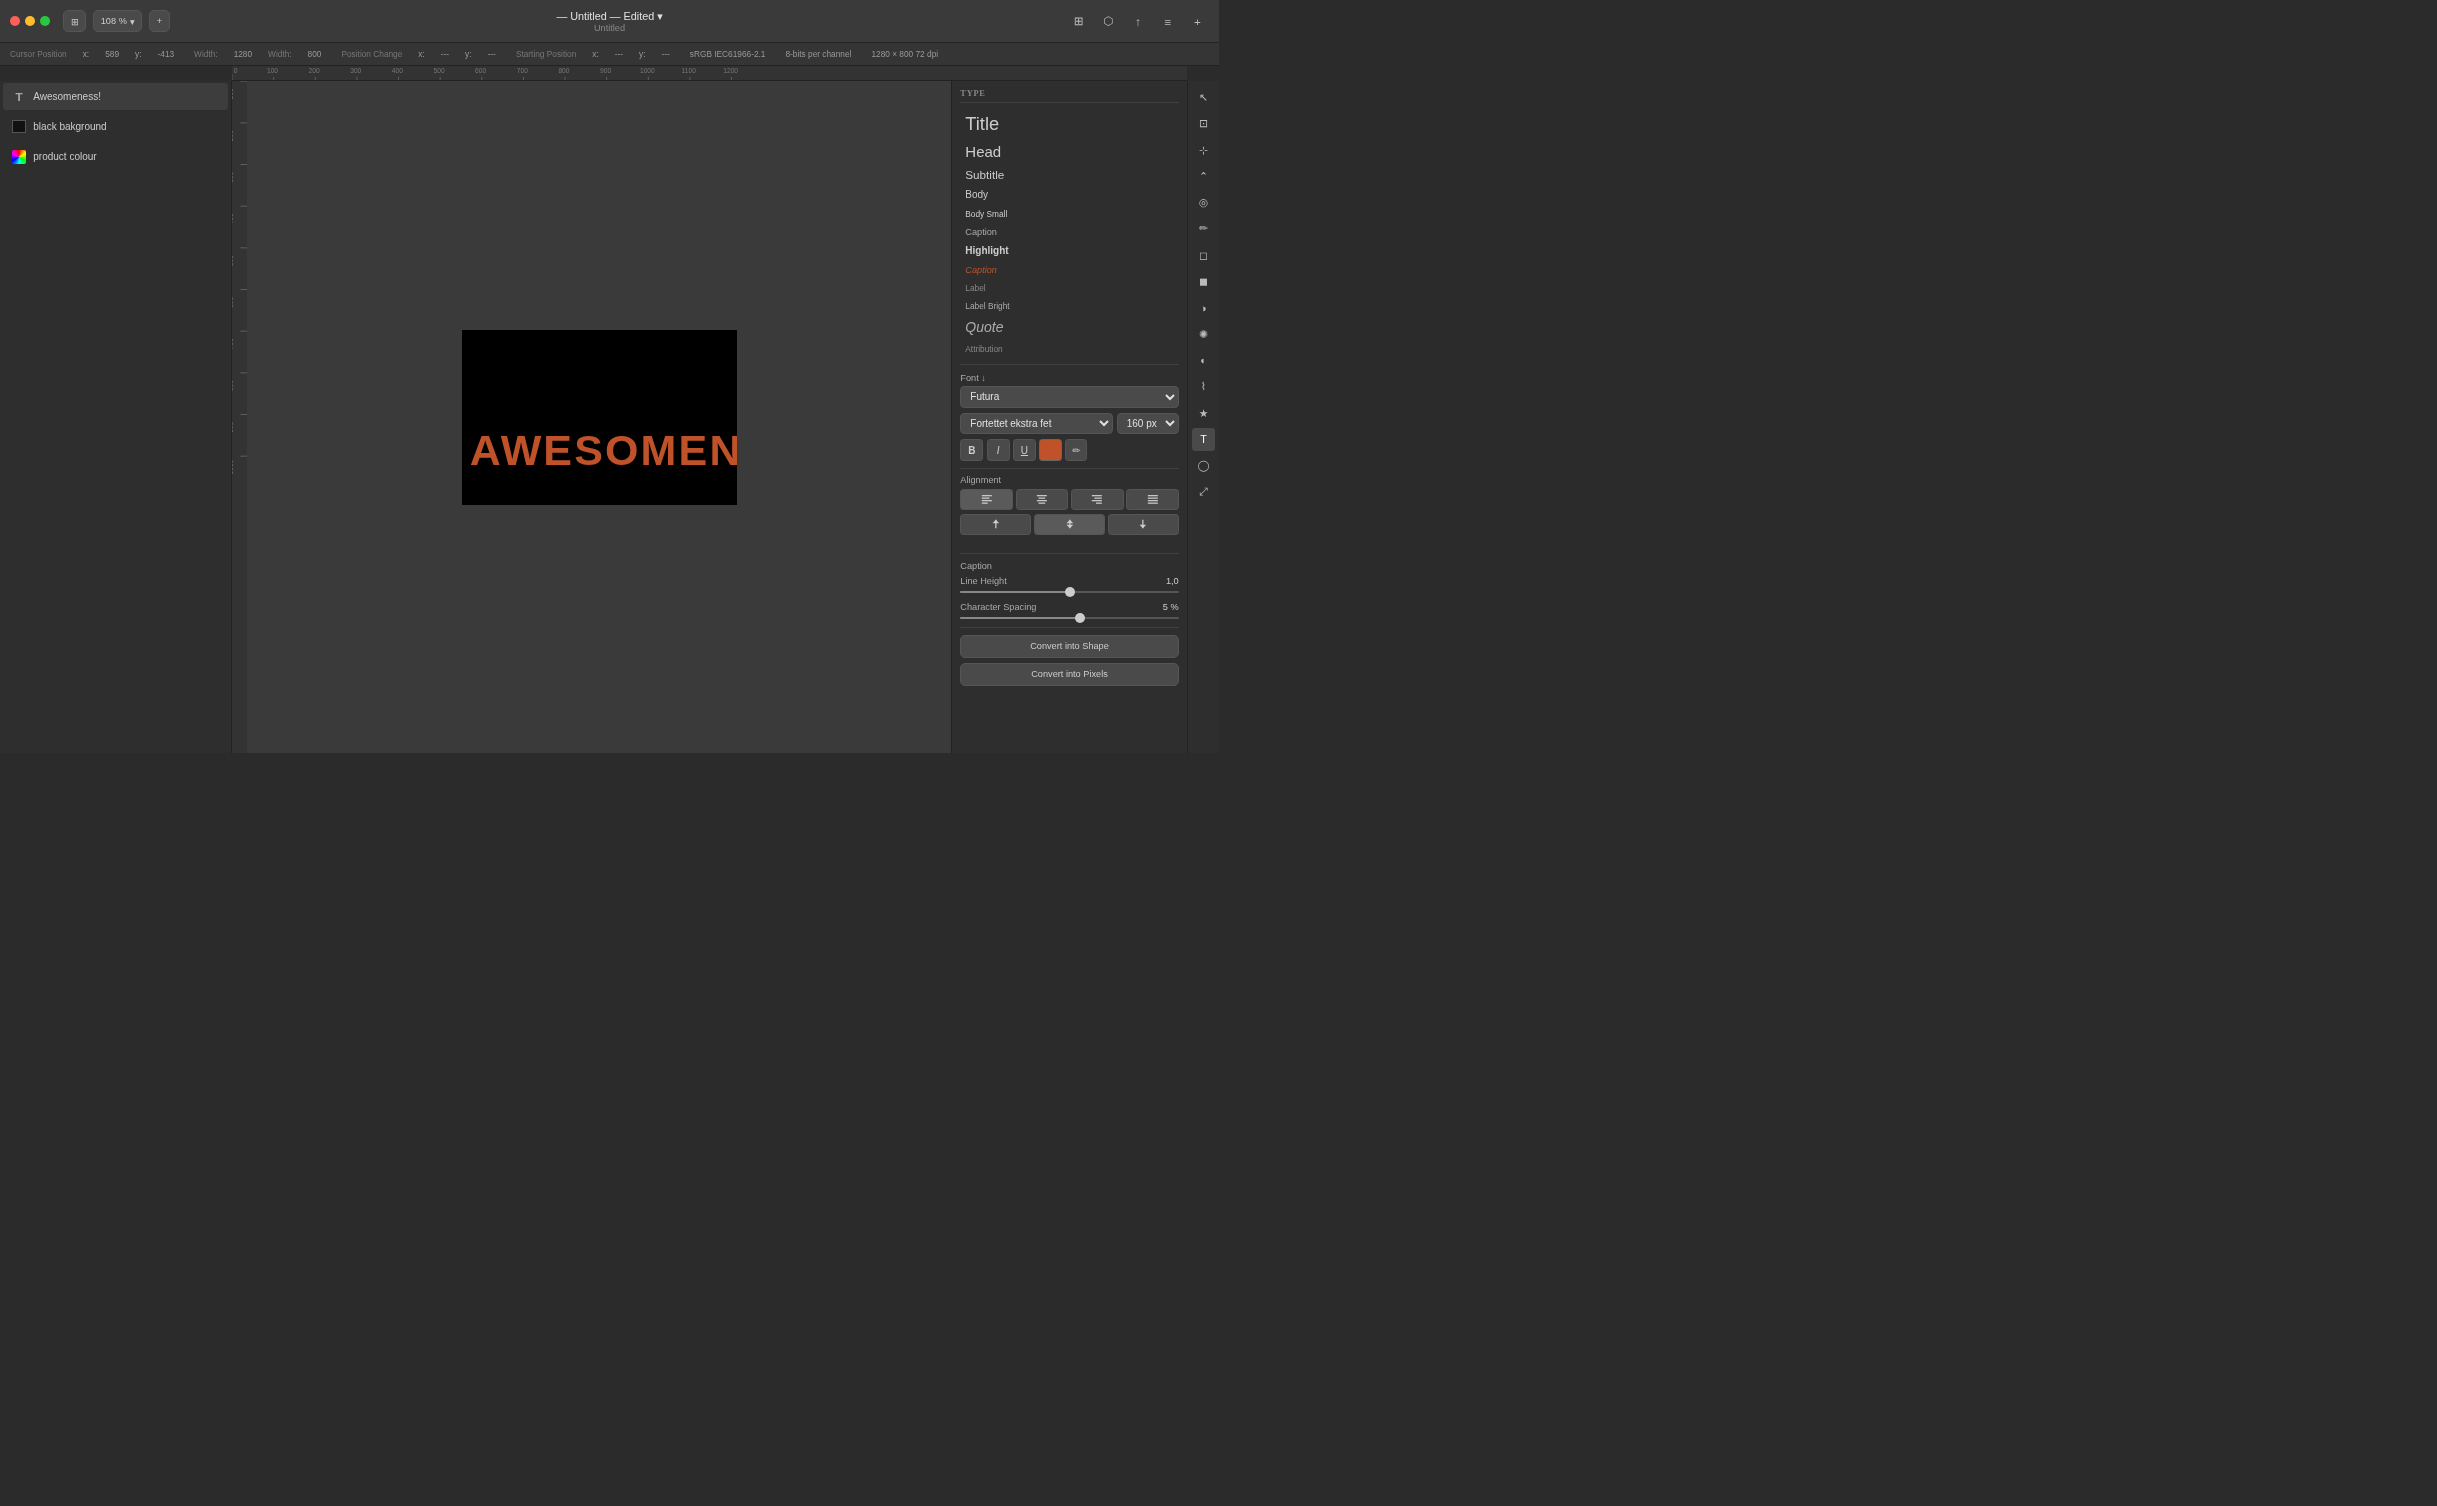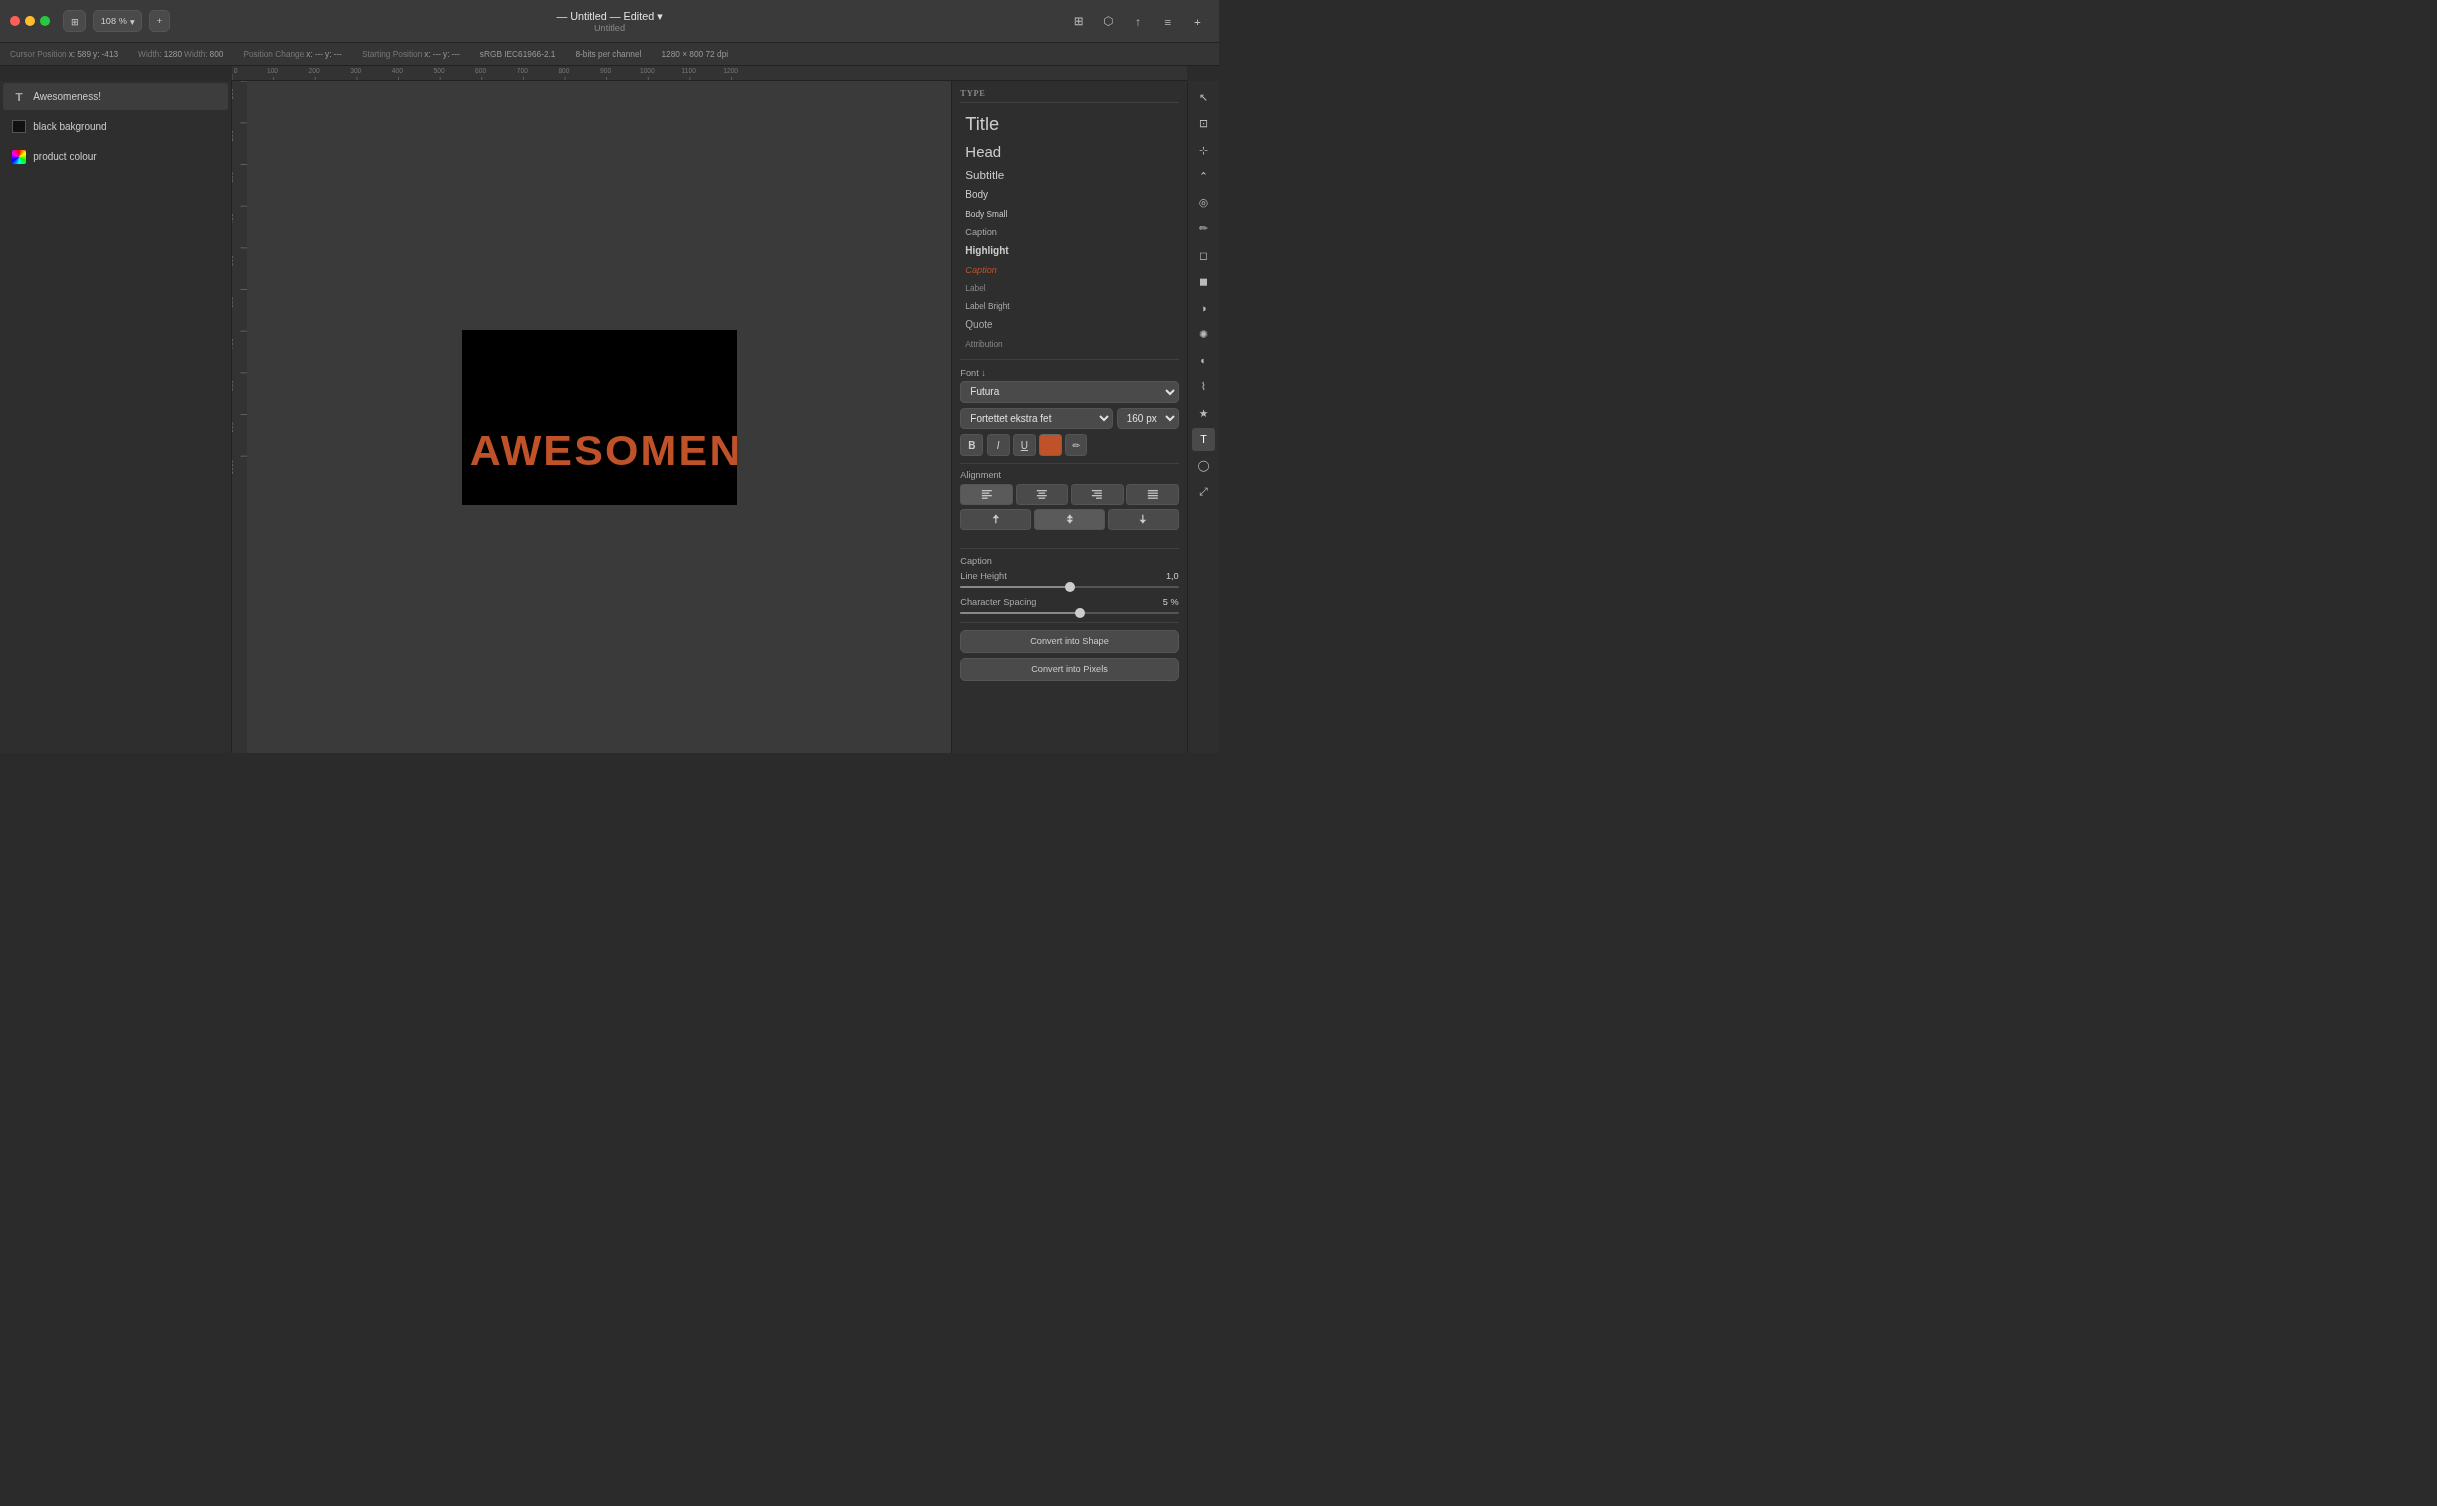--- a/index.html
+++ b/index.html
@@ -98,21 +98,21 @@
       height: 23px;
       background: #353535;
       border-bottom: 0.8px solid #222;
       display: flex;
       align-items: center;
       padding: 0 10px;
       gap: 20px;
       font-size: 8.3px;
       color: #999;
     }
-    .status-item { display: flex; gap: 2px; }
+    .status-item { display: flex; gap: 16px; }
     .status-label { color: #777; }
 
     
     .main-layout {
       display: flex;
       height: calc(753px - 43px - 23px - 15px);
     }
 
     
     .sidebar {
@@ -254,21 +254,21 @@
     .style-title { font-size: 18.3px; font-weight: 300; color: #ccc; }
     .style-head { font-size: 15px; font-weight: 400; color: #ccc; }
     .style-subtitle { font-size: 11.7px; font-weight: 400; color: #ccc; }
     .style-body { font-size: 10px; color: #ccc; }
     .style-body-small { font-size: 8.3px; color: #ccc; }
     .style-caption { font-size: 9.2px; color: #aaa; }
     .style-highlight { font-size: 10px; font-weight: 700; color: #ccc; }
     .style-caption-orange { font-size: 9.2px; color: #c0522a; font-style: italic; }
     .style-label { font-size: 8.3px; color: #888; }
     .style-label-bright { font-size: 8.3px; color: #aaa; }
-    .style-quote { font-size: 10px; color: #aaa; }
+    .style-quote { font-size: 14px; font-style: italic; color: #aaa; }
     .style-attribution { font-size: 8.3px; color: #888; }
 
     
     .font-section {
       margin-top: 8.3px;
     }
     .font-label {
       font-size: 9.2px;
       color: #aaa;
       margin-bottom: 3.3px;

